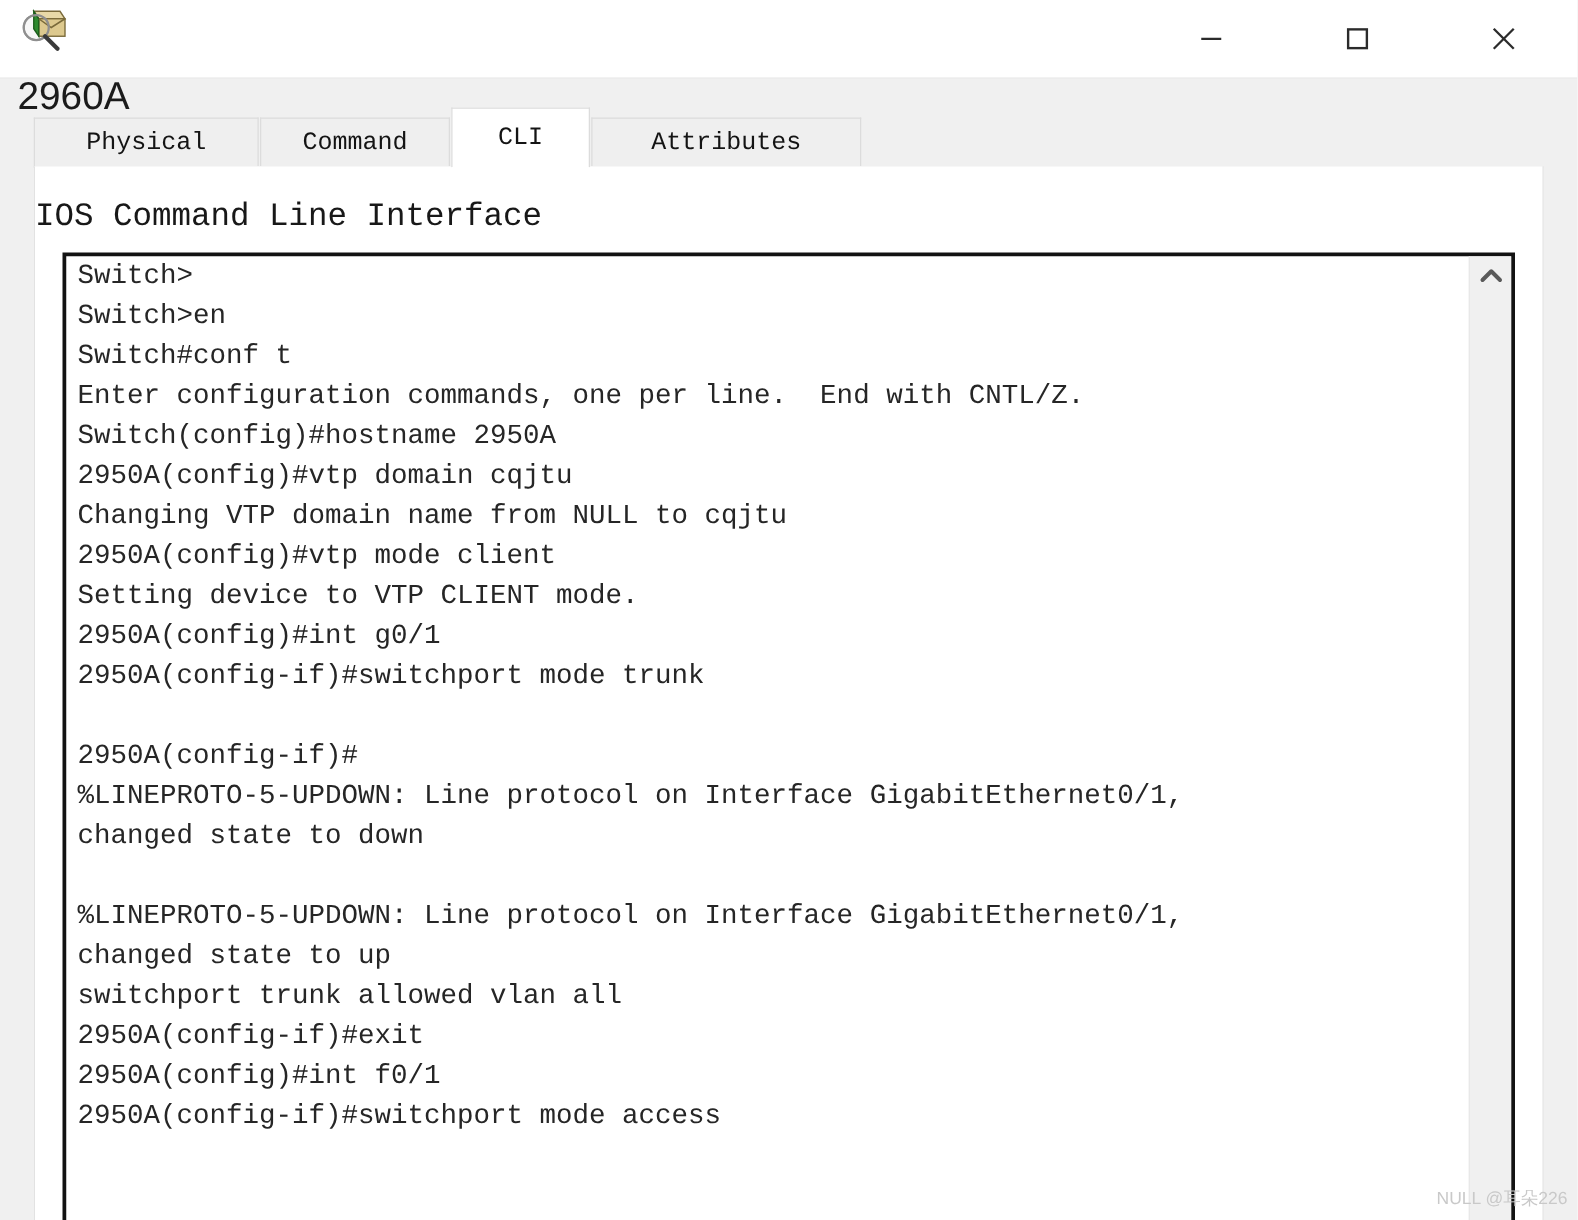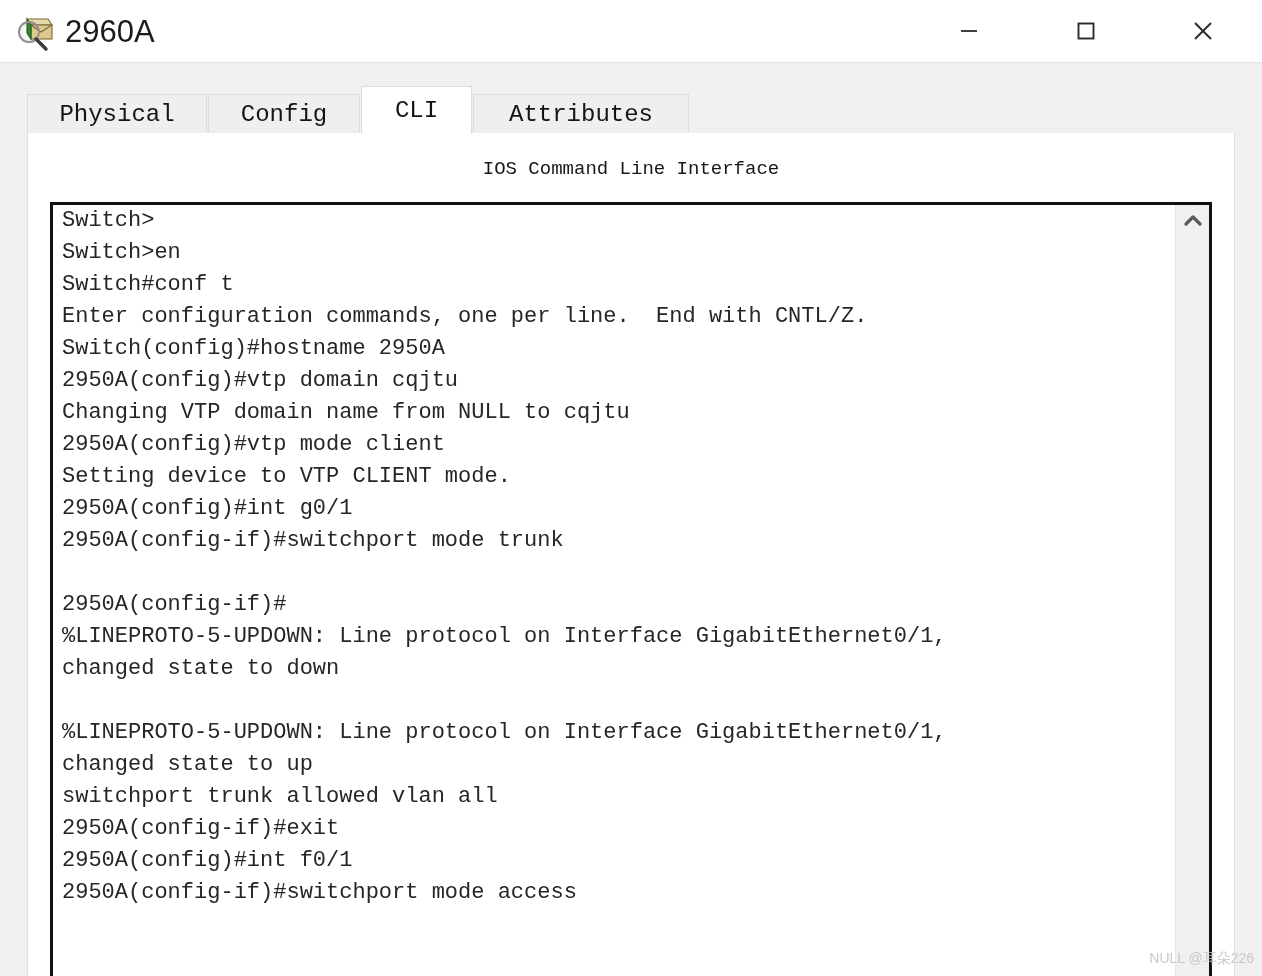--- a/index.html
+++ b/index.html
@@ -32,22 +32,23 @@
     height: 63px;
     background: #ffffff;
     border-bottom: 1px solid #e6e6e6;
     box-sizing: border-box;
   }
   #title-left {
     position: absolute;
     left: 14px; top: 0;
     height: 62px;
     display: flex;
-    align-items: center;
-    gap: 9px;
+    align-items: flex-start;
+    gap: 19px;
+    flex-direction: column;
   }
   #app-icon {
     width: 42px;
     height: 42px;
     position: relative;
     flex: 0 0 auto;
   }
   #app-icon svg { display: block; }
   #title-text {
     font-family: "Liberation Sans", sans-serif;
@@ -92,21 +93,21 @@
     top: 0;
     height: 40px;
     box-sizing: border-box;
     background: #efefef;
     border: 1px solid #dcdcdc;
     border-bottom: 1px solid #d8d8d8;
     display: flex;
     align-items: center;
     justify-content: center;
     font-family: "Liberation Mono", monospace;
-    font-size: 24px;
+    font-size: 20px;
     color: #141414;
     white-space: nowrap;
     cursor: default;
   }
   .tab.active {
     background: #ffffff;
     border-bottom-color: #ffffff;
     top: -8px;
     height: 48px;
     z-index: 3;
@@ -123,23 +124,22 @@
     border-left: 1px solid #e2e2e2;
     border-right: 1px solid #e2e2e2;
     box-sizing: border-box;
   }
 
   #panel-heading {
     position: absolute;
     left: 0;
     top: 25px;
     width: 1206px;
-    text-align: center;
     font-family: "Liberation Mono", monospace;
-    font-size: 19px;
+    font-size: 26px;
     color: #181818;
     white-space: nowrap;
   }
 
   
   #terminal-wrap {
     position: absolute;
     left: 22px;
     top: 69px;
     width: 1162px;
@@ -250,21 +250,21 @@
         <svg width="28" height="28" viewBox="0 0 28 28" aria-hidden="true">
           <line x1="6" y1="6" x2="22" y2="22" stroke="#2b2b2b" stroke-width="1.9"></line>
           <line x1="22" y1="6" x2="6" y2="22" stroke="#2b2b2b" stroke-width="1.9"></line>
         </svg>
       </span>
     </button>
   </div>
 
   <div id="tabstrip">
     <div class="tab" style="left:0px;width:180px;">Physical</div>
-    <div class="tab" style="left:181px;width:152px;">Config</div>
+    <div class="tab" style="left:181px;width:152px;">Command</div>
     <div class="tab active" style="left:334px;width:111px;">CLI</div>
     <div class="tab" style="left:446px;width:216px;">Attributes</div>
   </div>
 
   <div id="panel">
 
     <div id="panel-heading">IOS Command Line Interface</div>
 
     <div id="terminal-wrap">
       <div id="terminal-text">Switch&gt;

